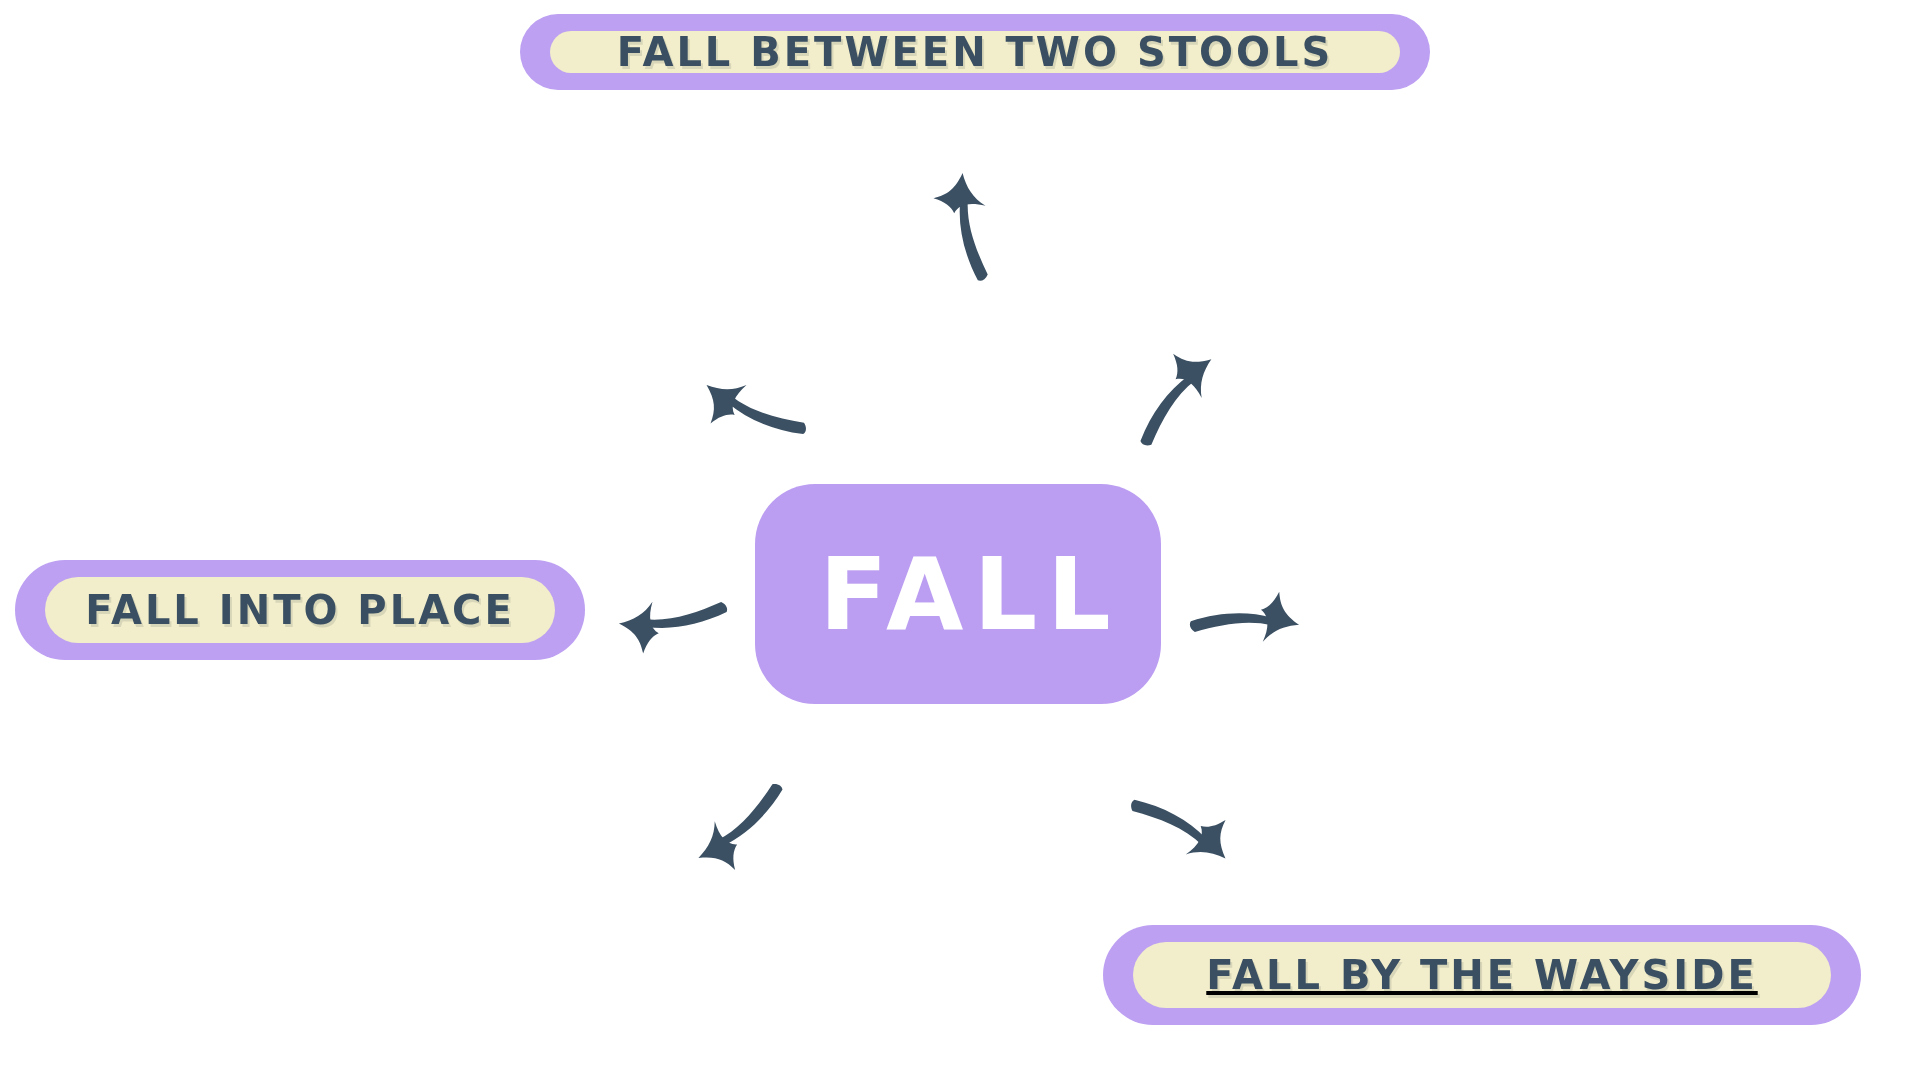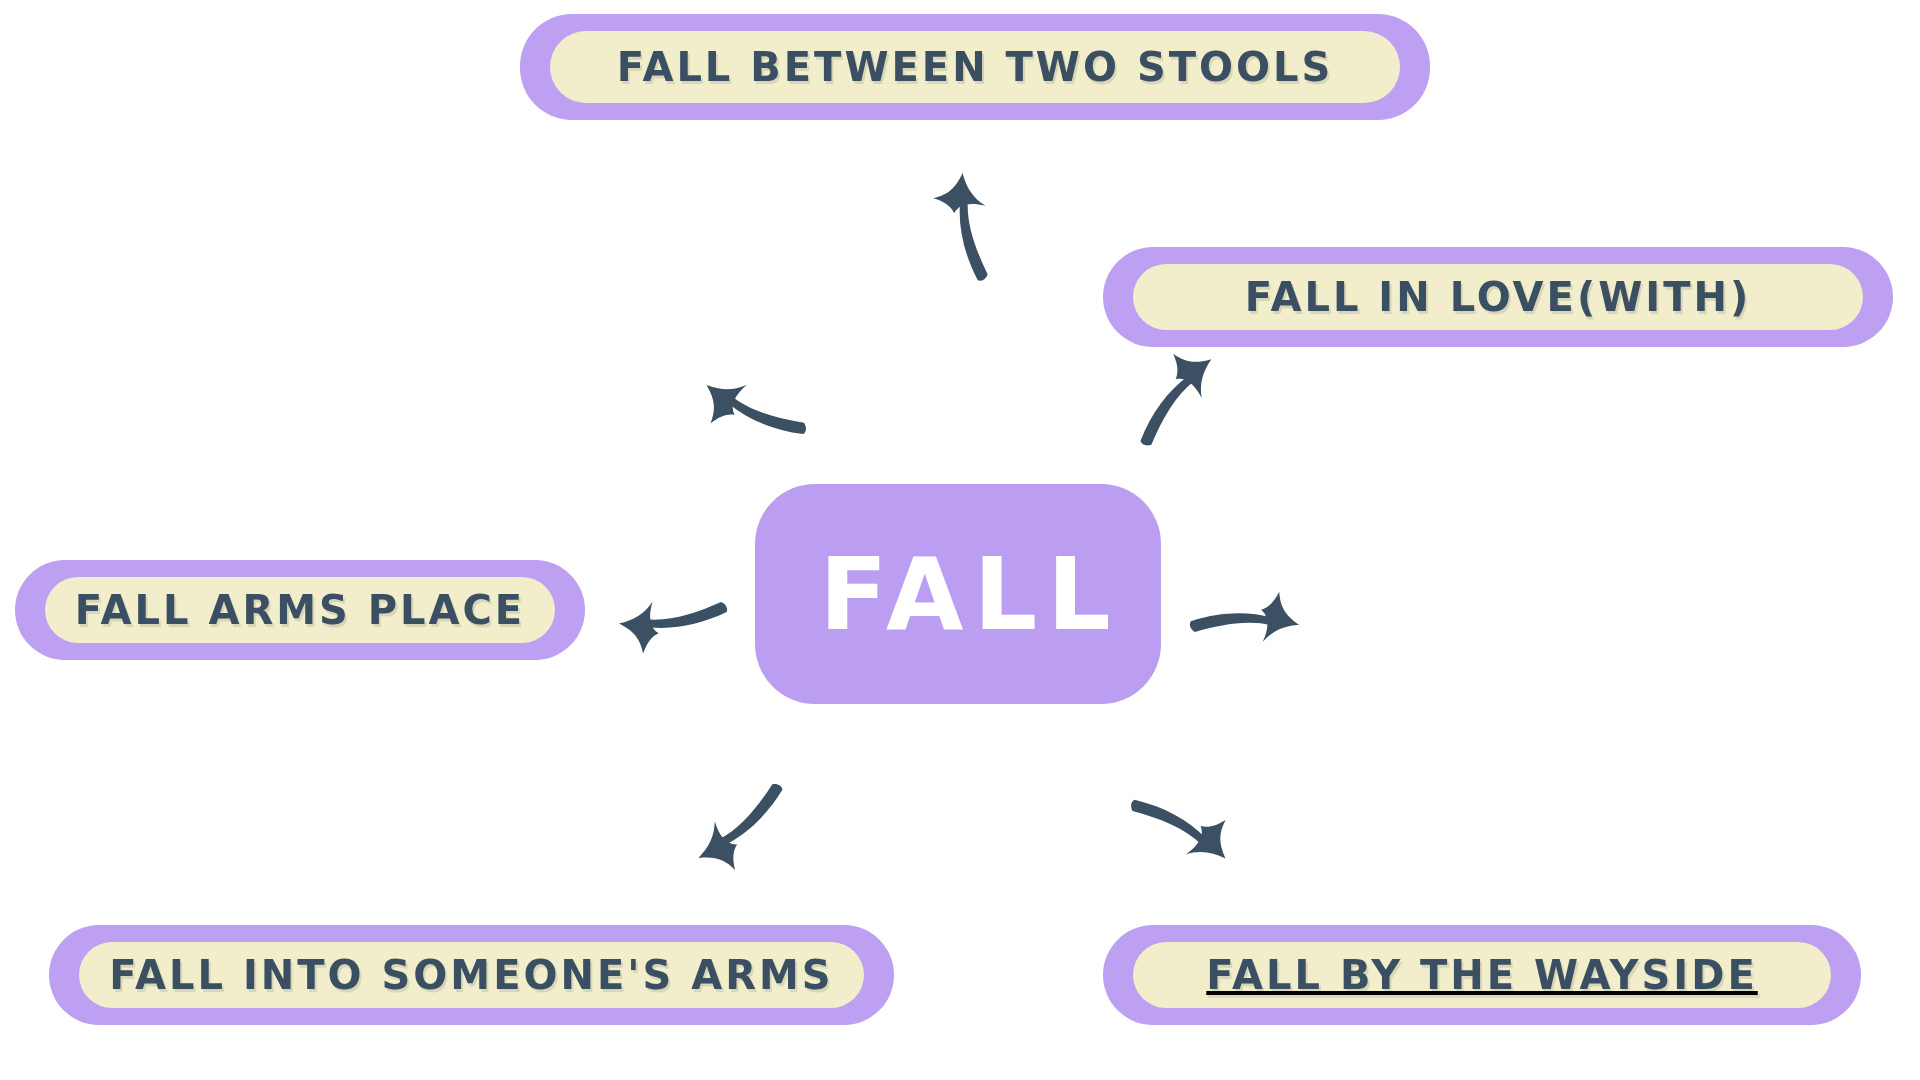--- a/index.html
+++ b/index.html
@@ -42,21 +42,21 @@
     justify-content:center;
   }
   .pill-label{
     font-size:40px;
     font-weight:bold;
     letter-spacing:3px;
     white-space:nowrap;
     color:var(--label-text);
     text-shadow:2px 3px 0 rgba(70,90,80,0.15);
   }
-  .pos-top          {left:520px;  top:14px;  width:910px; height:106px;text-align:center;}
+  .pos-top          {left:520px;  top:14px;  width:910px; height:76px;text-align:center;}
   .pos-upper-left   {left:22px;   top:247px; width:860px; height:100px;}
   .pos-upper-right  {left:1103px; top:247px; width:790px; height:100px;}
   .pos-middle-left  {left:15px;   top:560px; width:570px; height:100px;}
   .pos-middle-right {left:1318px; top:570px; width:575px; height:100px;}
   .pos-bottom-left  {left:49px;   top:925px; width:845px; height:100px;}
   .pos-bottom-right {left:1103px; top:925px; width:758px; height:100px;text-decoration:underline;}
   .center-node{
     position:absolute;
     left:755px; top:484px;
     width:406px; height:220px;
@@ -100,38 +100,28 @@
     <span class="center-label">FALL</span>
   </div>
 
   <div class="pill pos-top">
     <div class="pill-inner">
       <span class="pill-label">FALL BETWEEN TWO STOOLS</span>
     </div>
   </div>
 
 
-  <div class="pill pos-upper-right">
-    <div class="pill-inner">
-      <span class="pill-label">FALL IN LOVE(WITH)</span>
-    </div>
-  </div>
 
   <div class="pill pos-middle-left">
     <div class="pill-inner">
-      <span class="pill-label">FALL ARMS PLACE</span>
+      <span class="pill-label">FALL INTO PLACE</span>
     </div>
   </div>
 
 
-  <div class="pill pos-bottom-left">
-    <div class="pill-inner">
-      <span class="pill-label">FALL INTO SOMEONE'S ARMS</span>
-    </div>
-  </div>
 
   <div class="pill pos-bottom-right">
     <div class="pill-inner">
       <span class="pill-label">FALL BY THE WAYSIDE</span>
     </div>
   </div>
 
   <svg class="arrow" style="left:908px;top:166px;" viewBox="0 0 140 140" aria-hidden="true">
     <g transform="rotate(-94 70 70)">
         <use href="#hand-arrow" xlink:href="#hand-arrow"></use>

